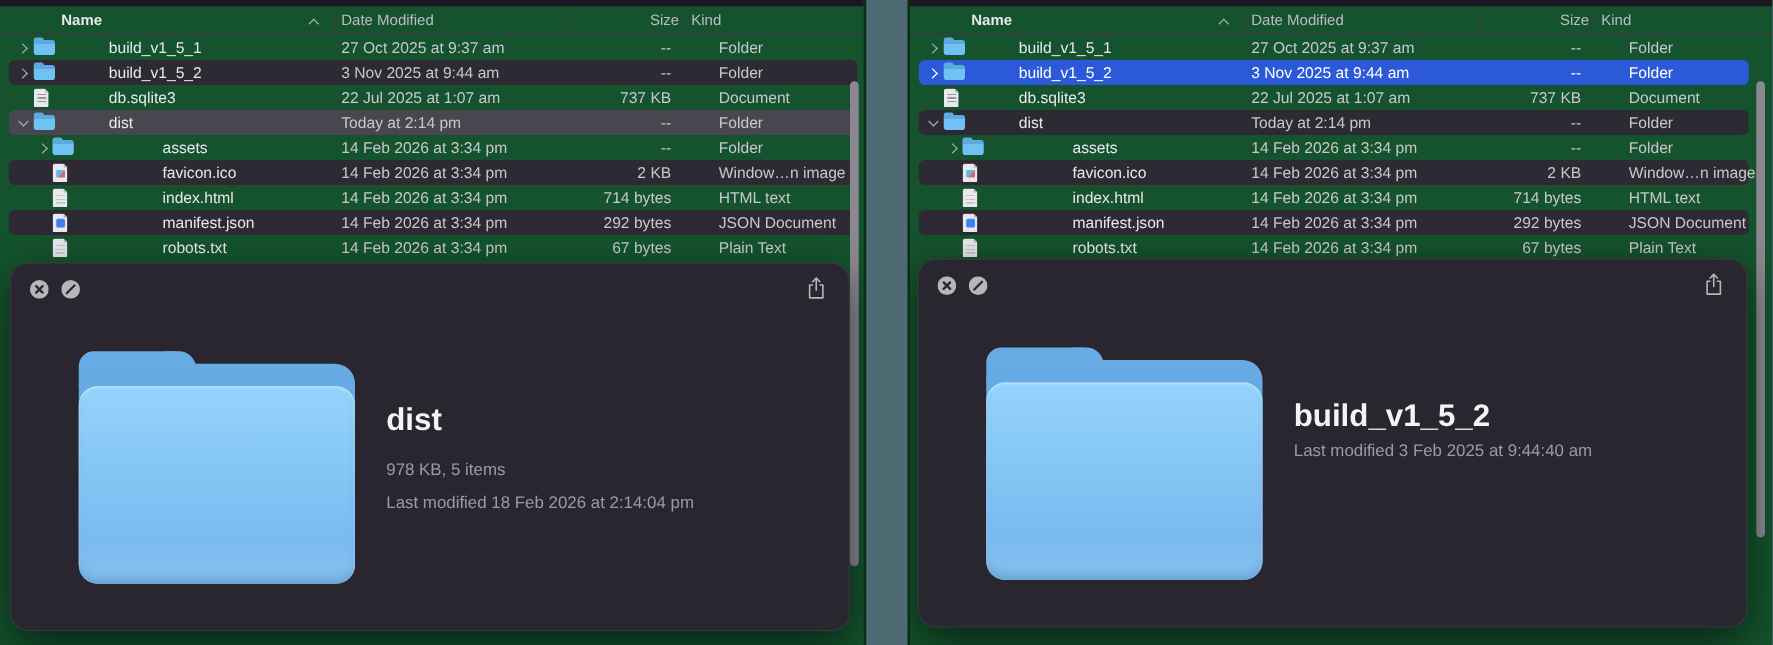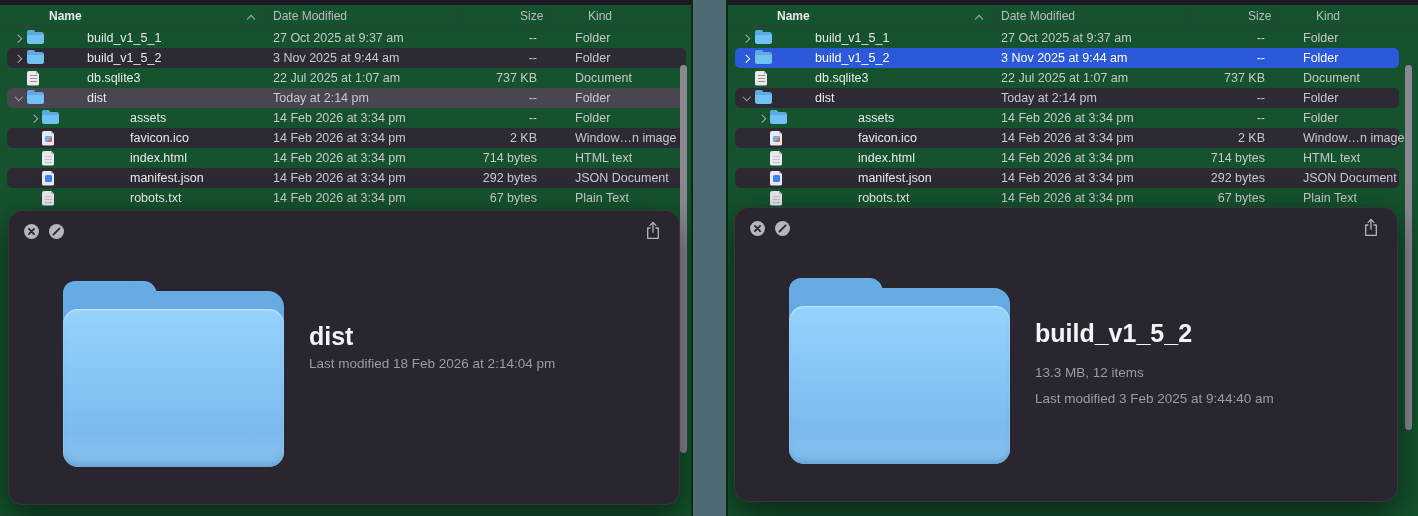--- a/index.html
+++ b/index.html
@@ -17,21 +17,21 @@
   .win-right { left:726px; width:692px; border-left:2px solid rgba(0,0,0,.45); }
 
   .sliver { position:absolute; top:0; left:0; right:0; height:5px; background:#1b1822; }
 
   
   .hdr { position:absolute; top:5px; left:0; right:0; height:22px; border-bottom:1px solid #3b3744; }
   .hlabel { position:absolute; top:0; line-height:22px; font-size:12px; color:#bdbbc2; white-space:nowrap; }
   .h-name { left:49px; color:#e9e8ec; font-weight:bold; }
   .h-date { left:273px; }
   .h-size { left:480px;margin-left:40px; }
-  .h-kind { left:553px;margin-left:35px; }
+  .h-kind { left:553px; }
   .hdiv { position:absolute; top:4px; height:14px; width:1px; background:#3b3744; }
   .hd1 { left:268px; } .hd2 { left:456px; } .hd3 { left:545px; }
   .sortchev { position:absolute; left:248px; top:9px; width:7px; height:7px; }
   .sortchev::after { content:''; position:absolute; left:0; top:2px; width:5px; height:5px;
     border-left:1.5px solid #aeacb4; border-top:1.5px solid #aeacb4; transform:rotate(45deg); }
 
   
   .rows { position:absolute; top:28px; left:0; right:0; }
   .row { position:relative; height:20px; }
   .row::before { content:''; position:absolute; top:0; bottom:0; left:7px; border-radius:5px; }
@@ -215,20 +215,21 @@
           <path d="M5.1 4.4 L8 1.5 L10.9 4.4"></path>
         </svg>
     </span>
     <div class="ql-folder">
       <span class="bf-tab"></span>
         <span class="bf-back"></span>
         <span class="bf-front"></span>
     </div>
     <div class="ql-info">
       <div class="ql-title">dist</div>
+      <div class="ql-meta">978 KB, 5 items</div>
       <div class="ql-mod">Last modified 18 Feb 2026 at 2:14:04 pm</div>
     </div>
   </div>
 </div>
 
 <div class="win win-right">
   <div class="sliver"></div>
   <div class="hdr">
     <span class="hlabel h-name">Name</span>
     <span class="sortchev"></span>
@@ -330,17 +331,16 @@
           <path d="M5.1 4.4 L8 1.5 L10.9 4.4"></path>
         </svg>
     </span>
     <div class="ql-folder">
       <span class="bf-tab"></span>
         <span class="bf-back"></span>
         <span class="bf-front"></span>
     </div>
     <div class="ql-info">
       <div class="ql-title">build_v1_5_2</div>
-      <div class="ql-meta">13.3 MB, 12 items</div>
       <div class="ql-mod">Last modified 3 Feb 2025 at 9:44:40 am</div>
     </div>
   </div>
 </div>
 
 </body></html>

